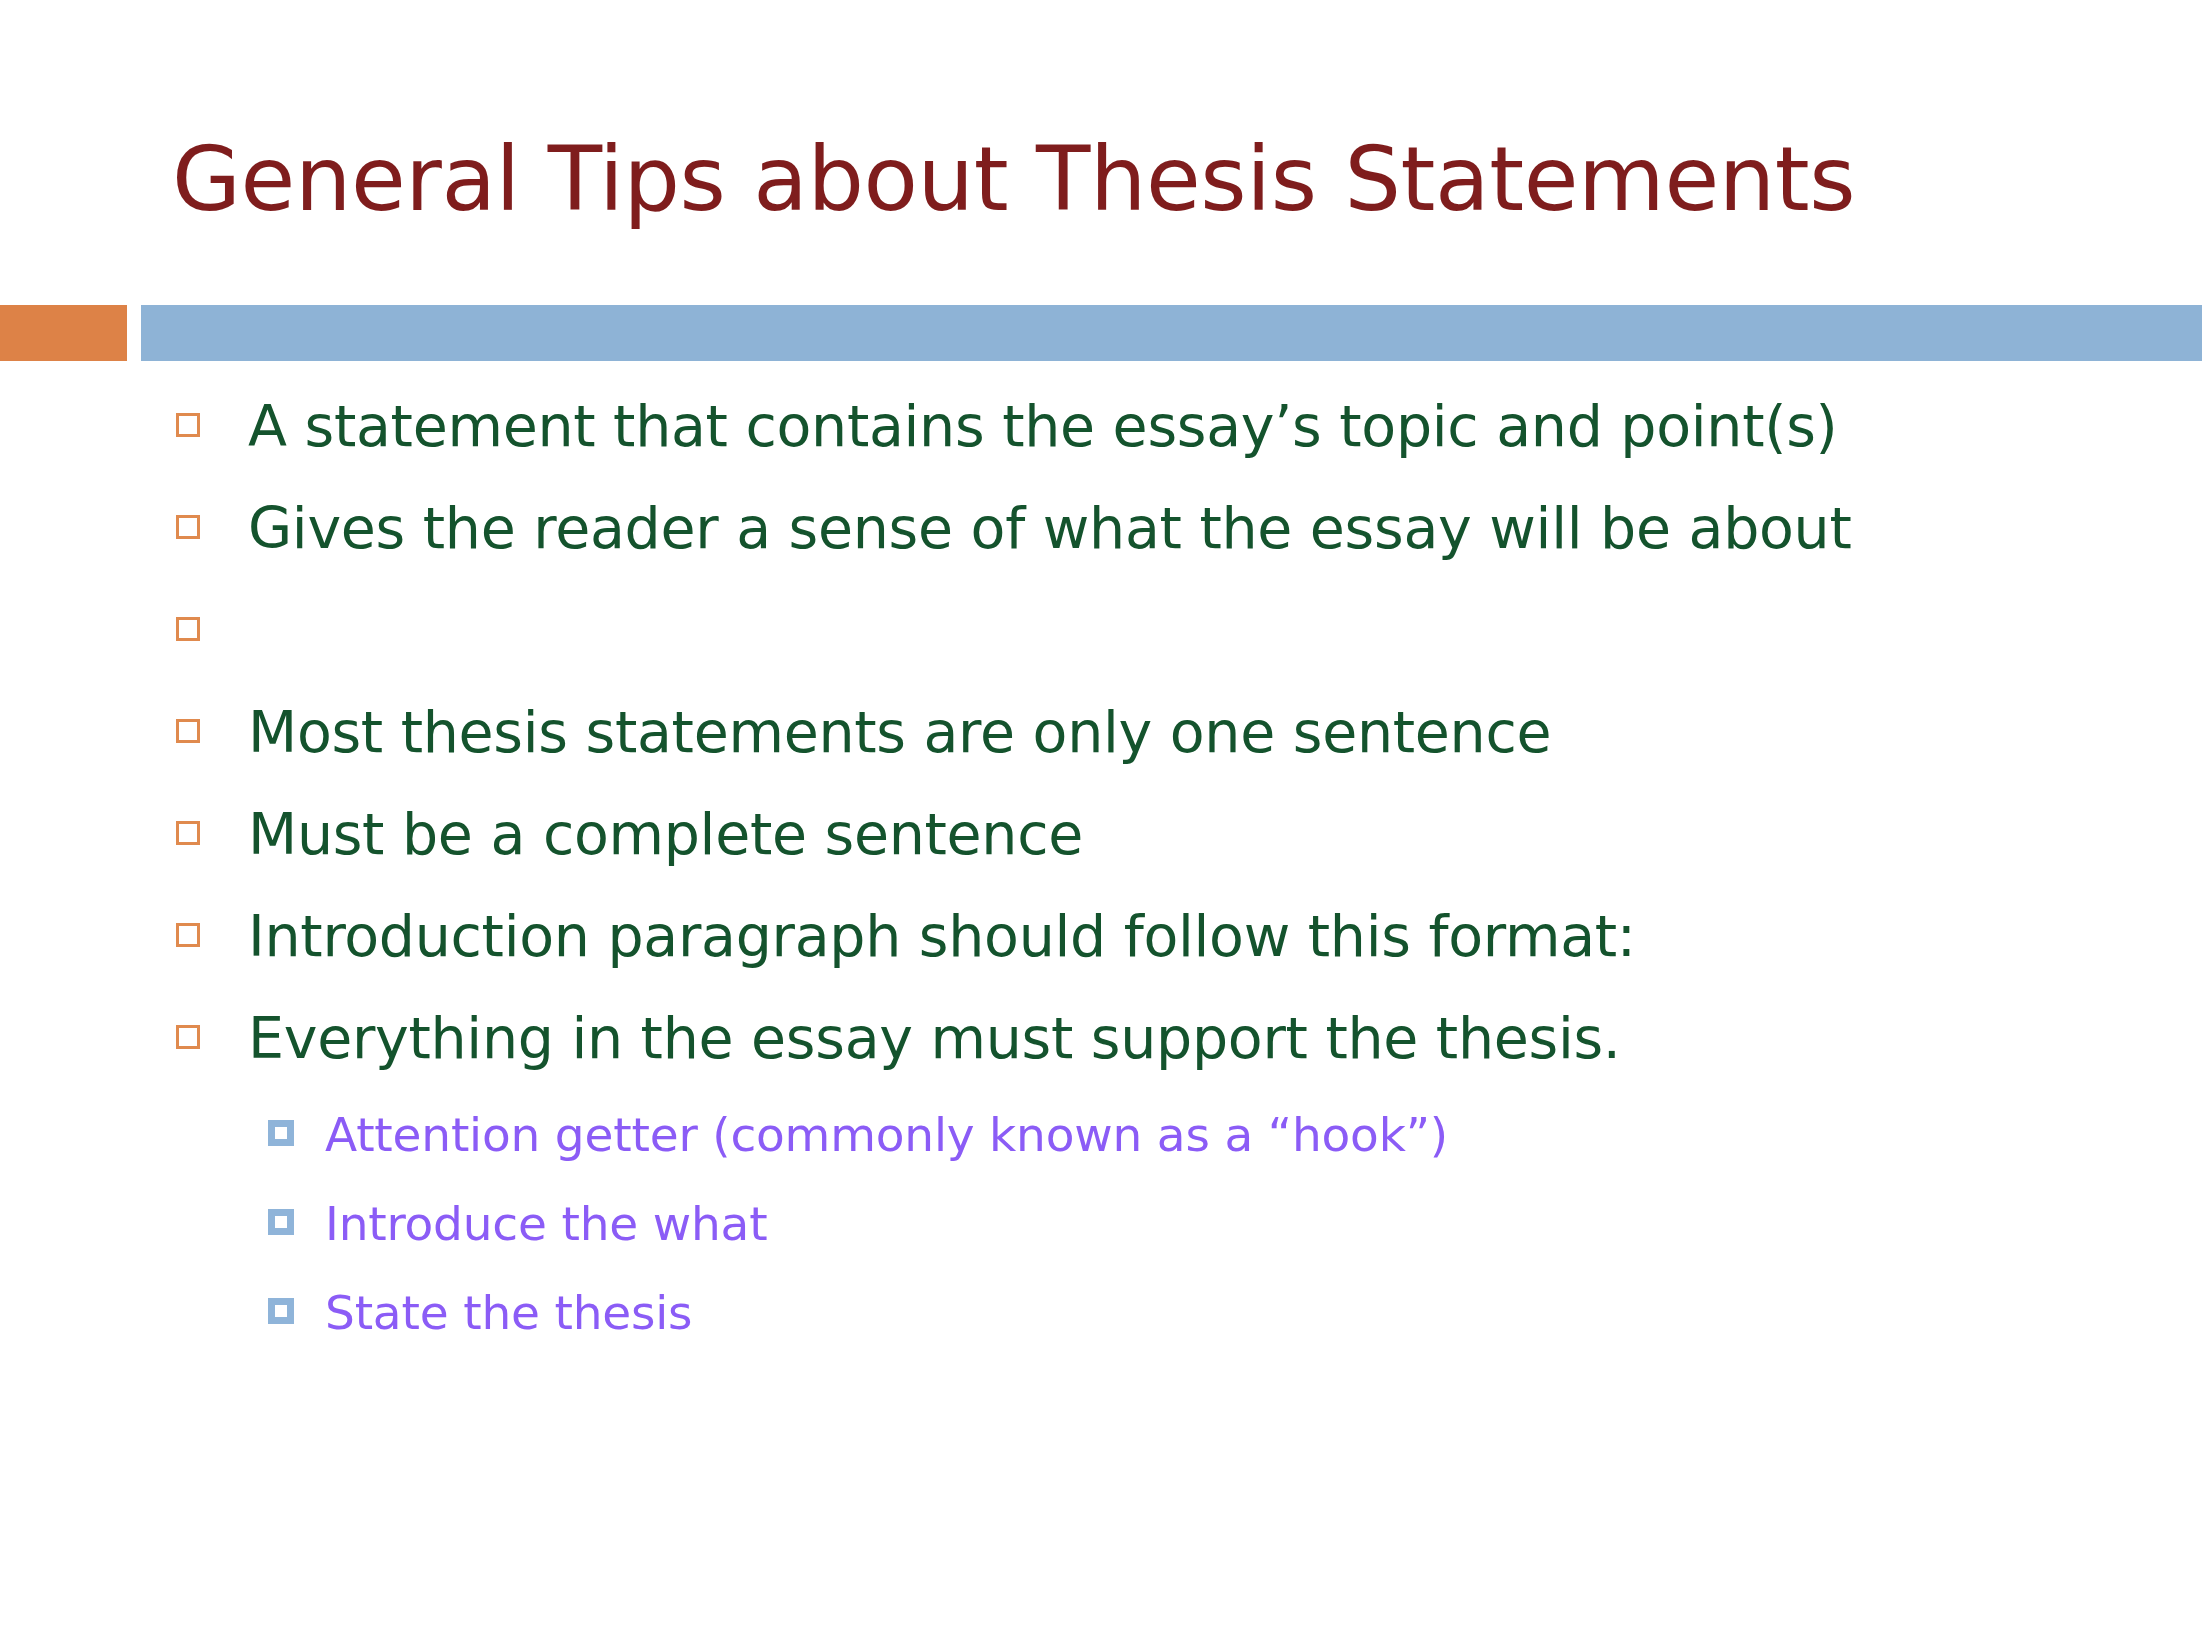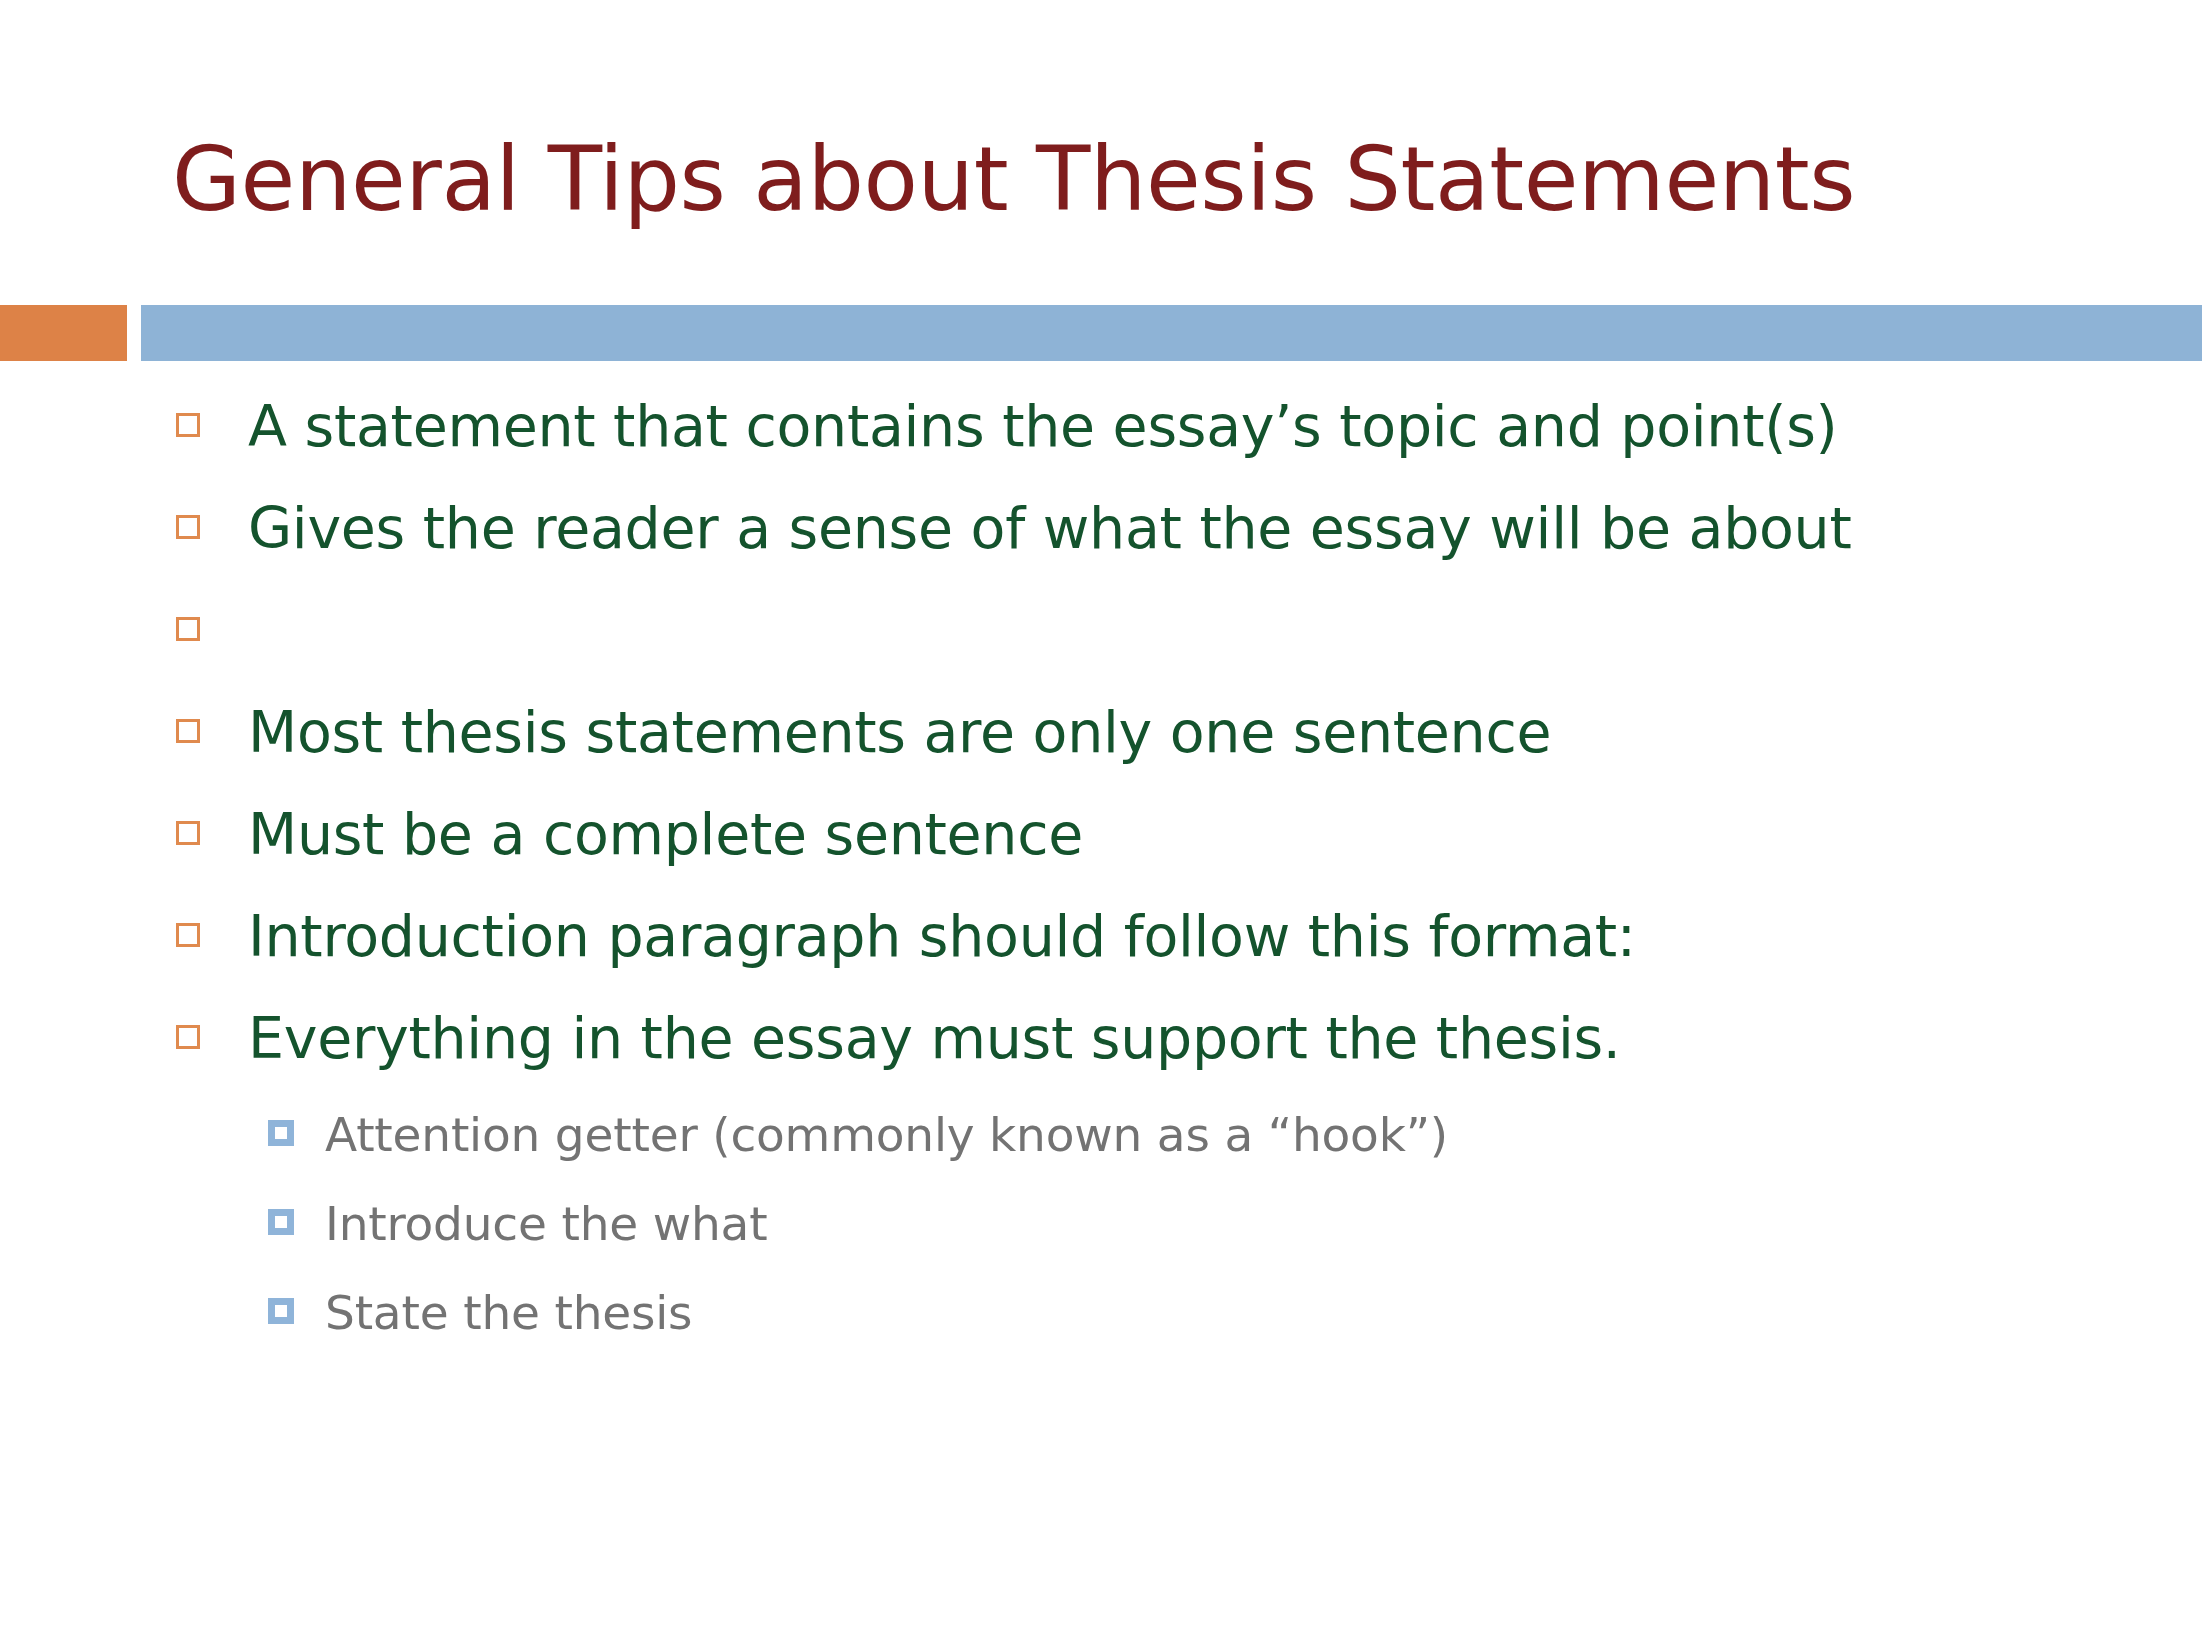--- a/index.html
+++ b/index.html
@@ -114,21 +114,21 @@
 
   
   .text-l2 {
     position: absolute;
     left: 325px;
     top: 0;
     font-family: "DejaVu Sans", sans-serif;
     font-size: 47px;
     line-height: 64px;
     font-weight: 400;
-    color: #737373;
+    color: #8b5cf6;
     white-space: nowrap;
     letter-spacing: -0.2px;
   }
 </style>
 </head>
 <body>
 
 <div class="slide">
 
   <div class="slide-title">General Tips about Thesis Statements</div>

